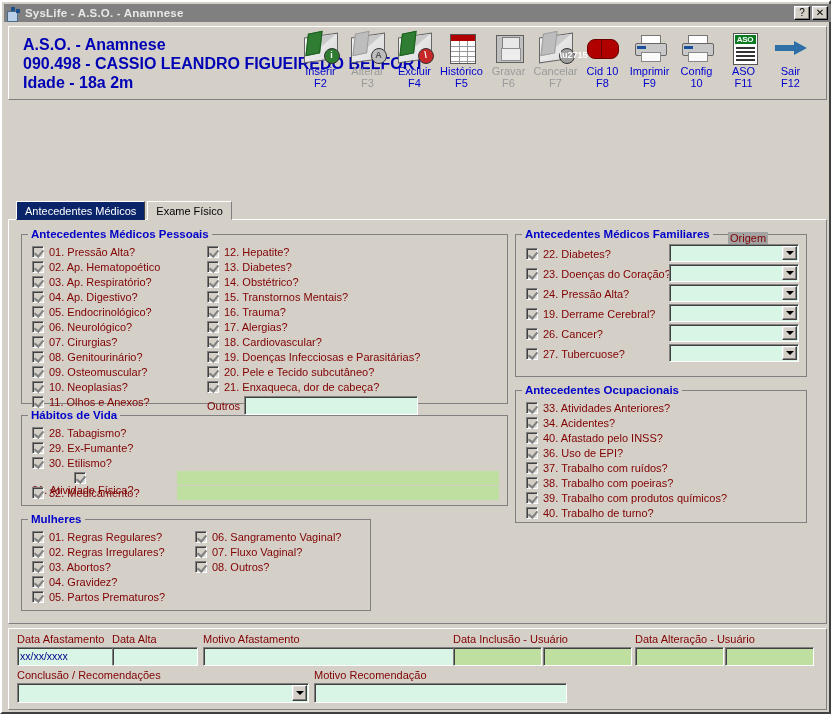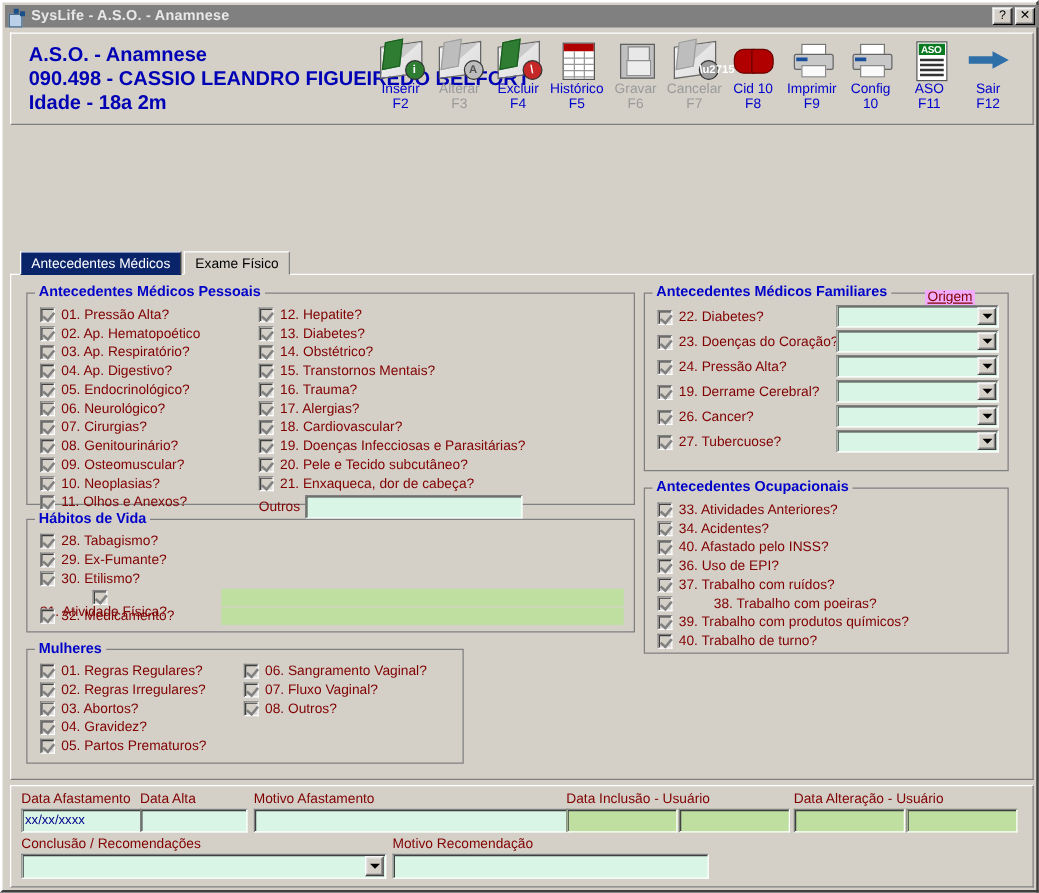--- a/index.html
+++ b/index.html
@@ -515,21 +515,21 @@
             <span class="cblab">07. Fluxo Vaginal?</span>
           </div>
         <div class="cbrow" style="left:173px;top:41px;">
             <span class="cb"></span>
             <span class="cblab">08. Outros?</span>
           </div>
       </div>
 
       <div class="grp" style="left:506px;top:14px;width:292px;height:143px;">
         <span class="cap">Antecedentes Médicos Familiares</span>
-        <span class="lbl" style="left:224px;top:-3px;background:#f0abfc;padding:0 2px;text-decoration:underline;">Origem</span>
+        <span class="lbl" style="left:212px;top:-3px;background:#a3a3a3;padding:0 2px;">Origem</span>
 
         <div class="cbrow" style="left:10px;top:13px;">
             <span class="cb"></span>
             <span class="cblab">22. Diabetes?</span>
           </div>
         <div class="cbrow" style="left:10px;top:33px;">
             <span class="cb"></span>
             <span class="cblab">23. Doenças do Coração?</span>
           </div>
         <div class="cbrow" style="left:10px;top:53px;">
@@ -584,21 +584,21 @@
             <span class="cblab">40. Afastado pelo INSS?</span>
           </div>
         <div class="cbrow" style="left:10px;top:56px;">
             <span class="cb"></span>
             <span class="cblab">36. Uso de EPI?</span>
           </div>
         <div class="cbrow" style="left:10px;top:71px;align-items:center;">
             <span class="cb"></span>
             <span class="cblab">37. Trabalho com ruídos?</span>
           </div>
-        <div class="cbrow" style="left:10px;top:86px;gap:28px;">
+        <div class="cbrow" style="left:10px;top:86px;">
             <span class="cb"></span>
             <span class="cblab">38. Trabalho com poeiras?</span>
           </div>
         <div class="cbrow" style="left:10px;top:101px;">
             <span class="cb"></span>
             <span class="cblab">39. Trabalho com produtos químicos?</span>
           </div>
         <div class="cbrow" style="left:10px;top:116px;">
             <span class="cb"></span>
             <span class="cblab">40. Trabalho de turno?</span>

